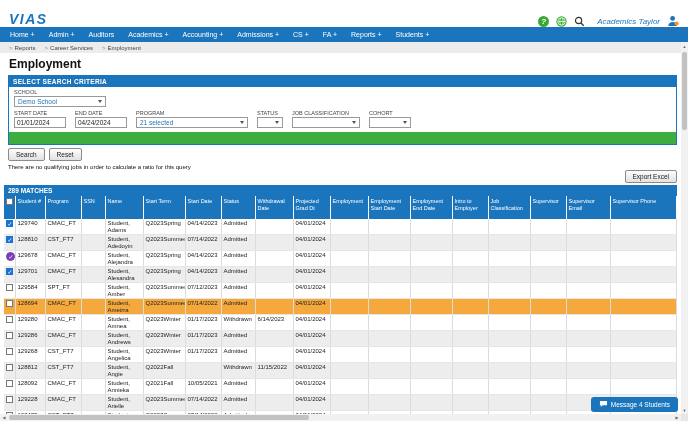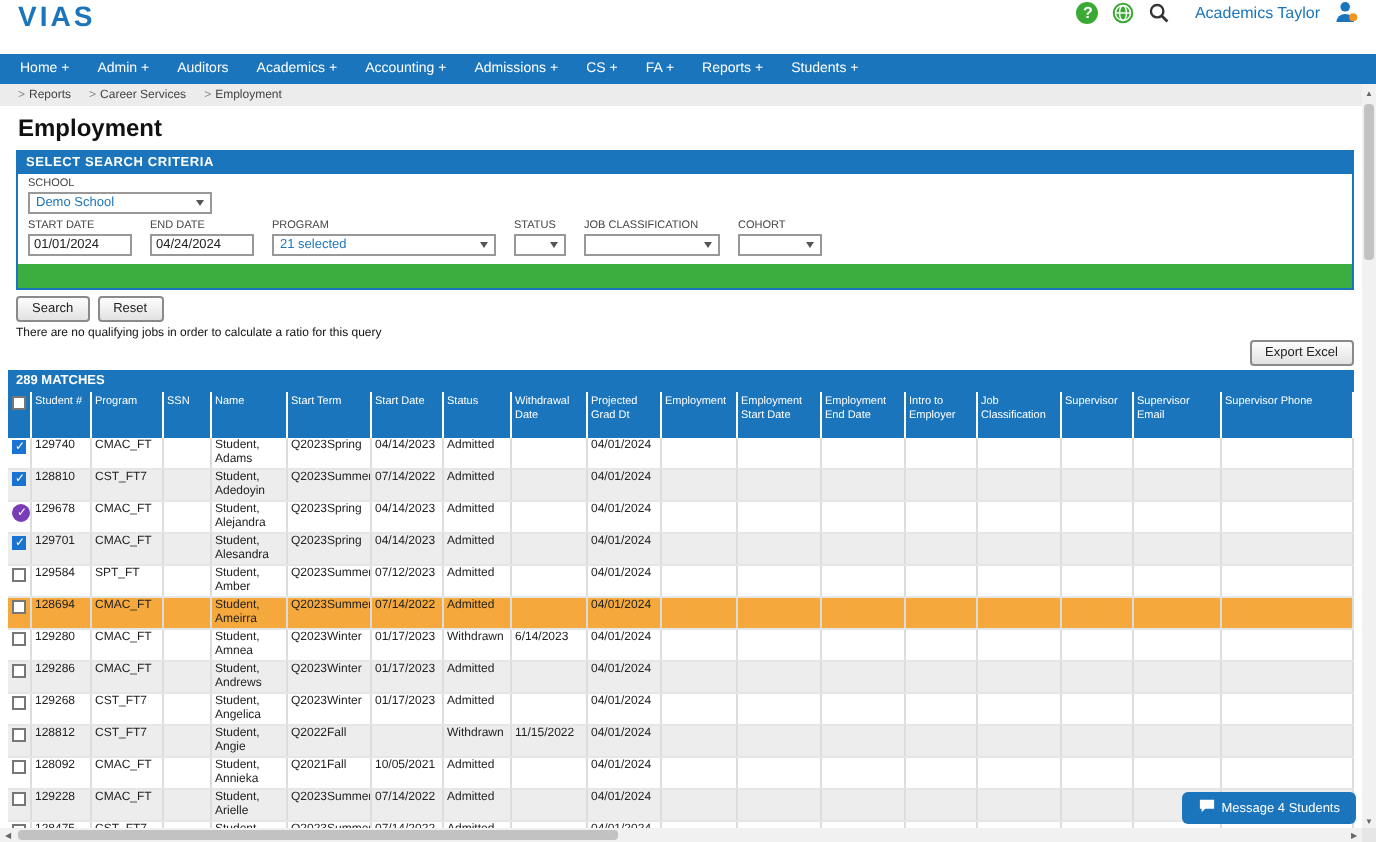--- a/index.html
+++ b/index.html
@@ -1,20 +1,20 @@
 <!DOCTYPE html>
 <html><head>
 <meta charset="utf-8">
 <style>
   html,body{margin:0;padding:0;}
   body{width:688px;height:421px;position:relative;overflow:hidden;background:#fff;
        font-family:"Liberation Sans",sans-serif;}
 
   
-  .topbar{height:27px;display:flex;align-items:flex-start;padding:0 9px;box-sizing:border-box;background:#fff;}
+  .topbar{height:27px;display:flex;align-items:flex-end;padding:0 9px;box-sizing:border-box;background:#fff;font-style:italic;}
   .logo{color:#1B75BC;font-weight:bold;font-size:14px;letter-spacing:1.5px;cursor:pointer;}
   .topbar-right{margin-left:auto;display:flex;align-items:center;gap:7px;}
   .circle-icon{width:11px;height:11px;border-radius:50%;background:#3BAA35;color:#fff;font-size:8px;
                font-weight:bold;display:flex;align-items:center;justify-content:center;cursor:pointer;}
   .icon-btn{display:flex;align-items:center;cursor:pointer;}
   .user-name{color:#1B75BC;font-size:8px;margin-left:5px;cursor:pointer;}
 
   
   .navbar{height:15px;background:#1B75BC;display:flex;align-items:stretch;padding-left:3px;}
   .nav-item{color:#fff;font-size:7px;line-height:15px;padding:0 7px;cursor:pointer;white-space:nowrap;}

